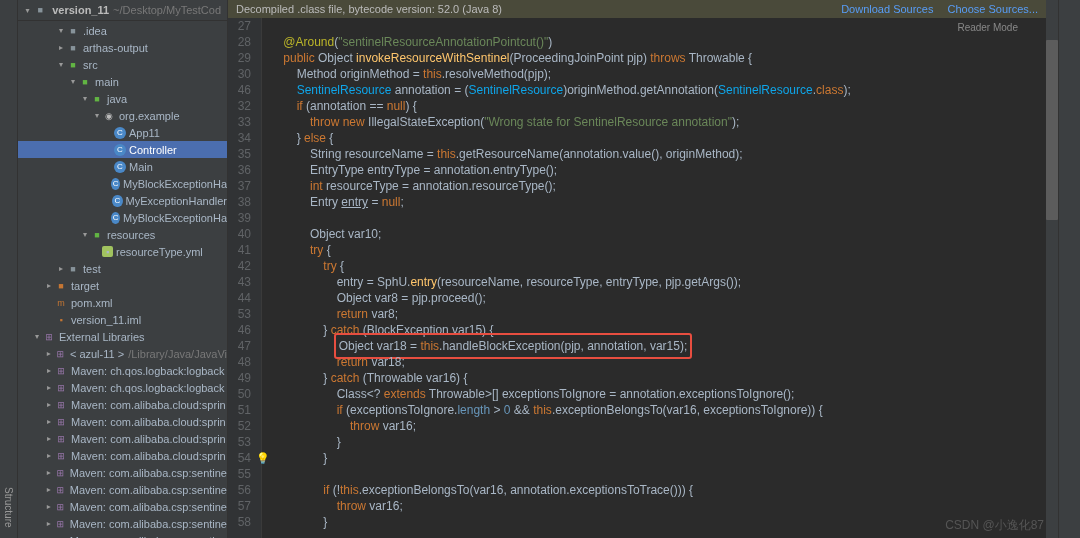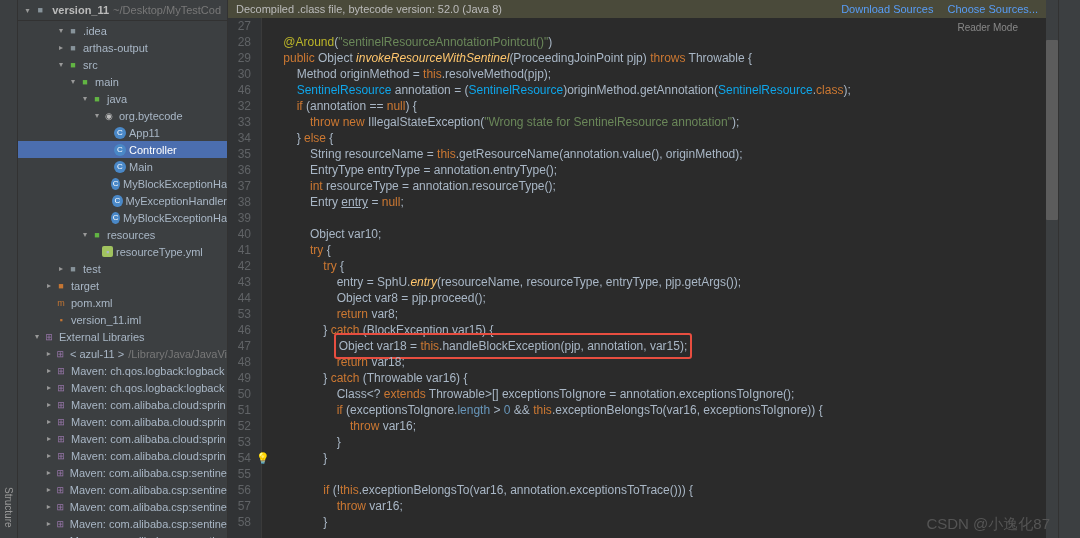--- a/index.html
+++ b/index.html
@@ -31,25 +31,25 @@
 .gutter div{height:16px}
 .code{flex:1;padding:0 8px;position:relative;white-space:pre}
 .code div{height:16px}
 .rightbar{width:22px;background:#3c3f41;border-left:1px solid #323232}
 .scrollbar{width:12px;background:#3c3f41}
 .scrollthumb{background:#5c5c5c;width:100%;height:180px;margin-top:40px;border-radius:1px}
 .kw{color:#cc7832}
 .str{color:#6a8759}
 .ann{color:#bbb529}
 .num{color:#6897bb}
-.fn{color:#ffc66d;font-style:italic}
+.fn{color:#ffc66d;}
 .cl{color:#0ea5e9}
 .hl{border:2px solid #e84e40;border-radius:3px;padding:4px 3px;margin-left:-3px}
 .bulb{position:absolute;left:-14px;color:#ffc66d;font-size:11px}
-.watermark{position:absolute;bottom:4px;right:30px;color:#555;font-size:15px}
+.watermark{position:absolute;bottom:4px;right:36px;color:#555;font-size:12px}
 </style>
 </head>
 <body>
 
 <div class="leftbar">
   <span>Structure</span>
 </div>
 
 <div class="sidebar">
   <div class="crumb">
@@ -80,21 +80,21 @@
         <span>main</span>
       </div>
       <div class="tree-row" style="padding-left: 62px;">
         <span class="arrow">▾</span>
         <span class="icon i-mod">■</span>
         <span>java</span>
       </div>
       <div class="tree-row" style="padding-left: 74px;">
         <span class="arrow">▾</span>
         <span class="icon i-pkg">◉</span>
-        <span>org.bytecode</span>
+        <span>org.example</span>
       </div>
       <div class="tree-row" style="padding-left: 86px;">
         <span class="arrow"></span>
         <span class="icon i-class">C</span>
         <span>App11</span>
       </div>
       <div class="tree-row sel" style="padding-left: 86px;">
         <span class="arrow"></span>
         <span class="icon i-class">C</span>
         <span>Controller</span>

